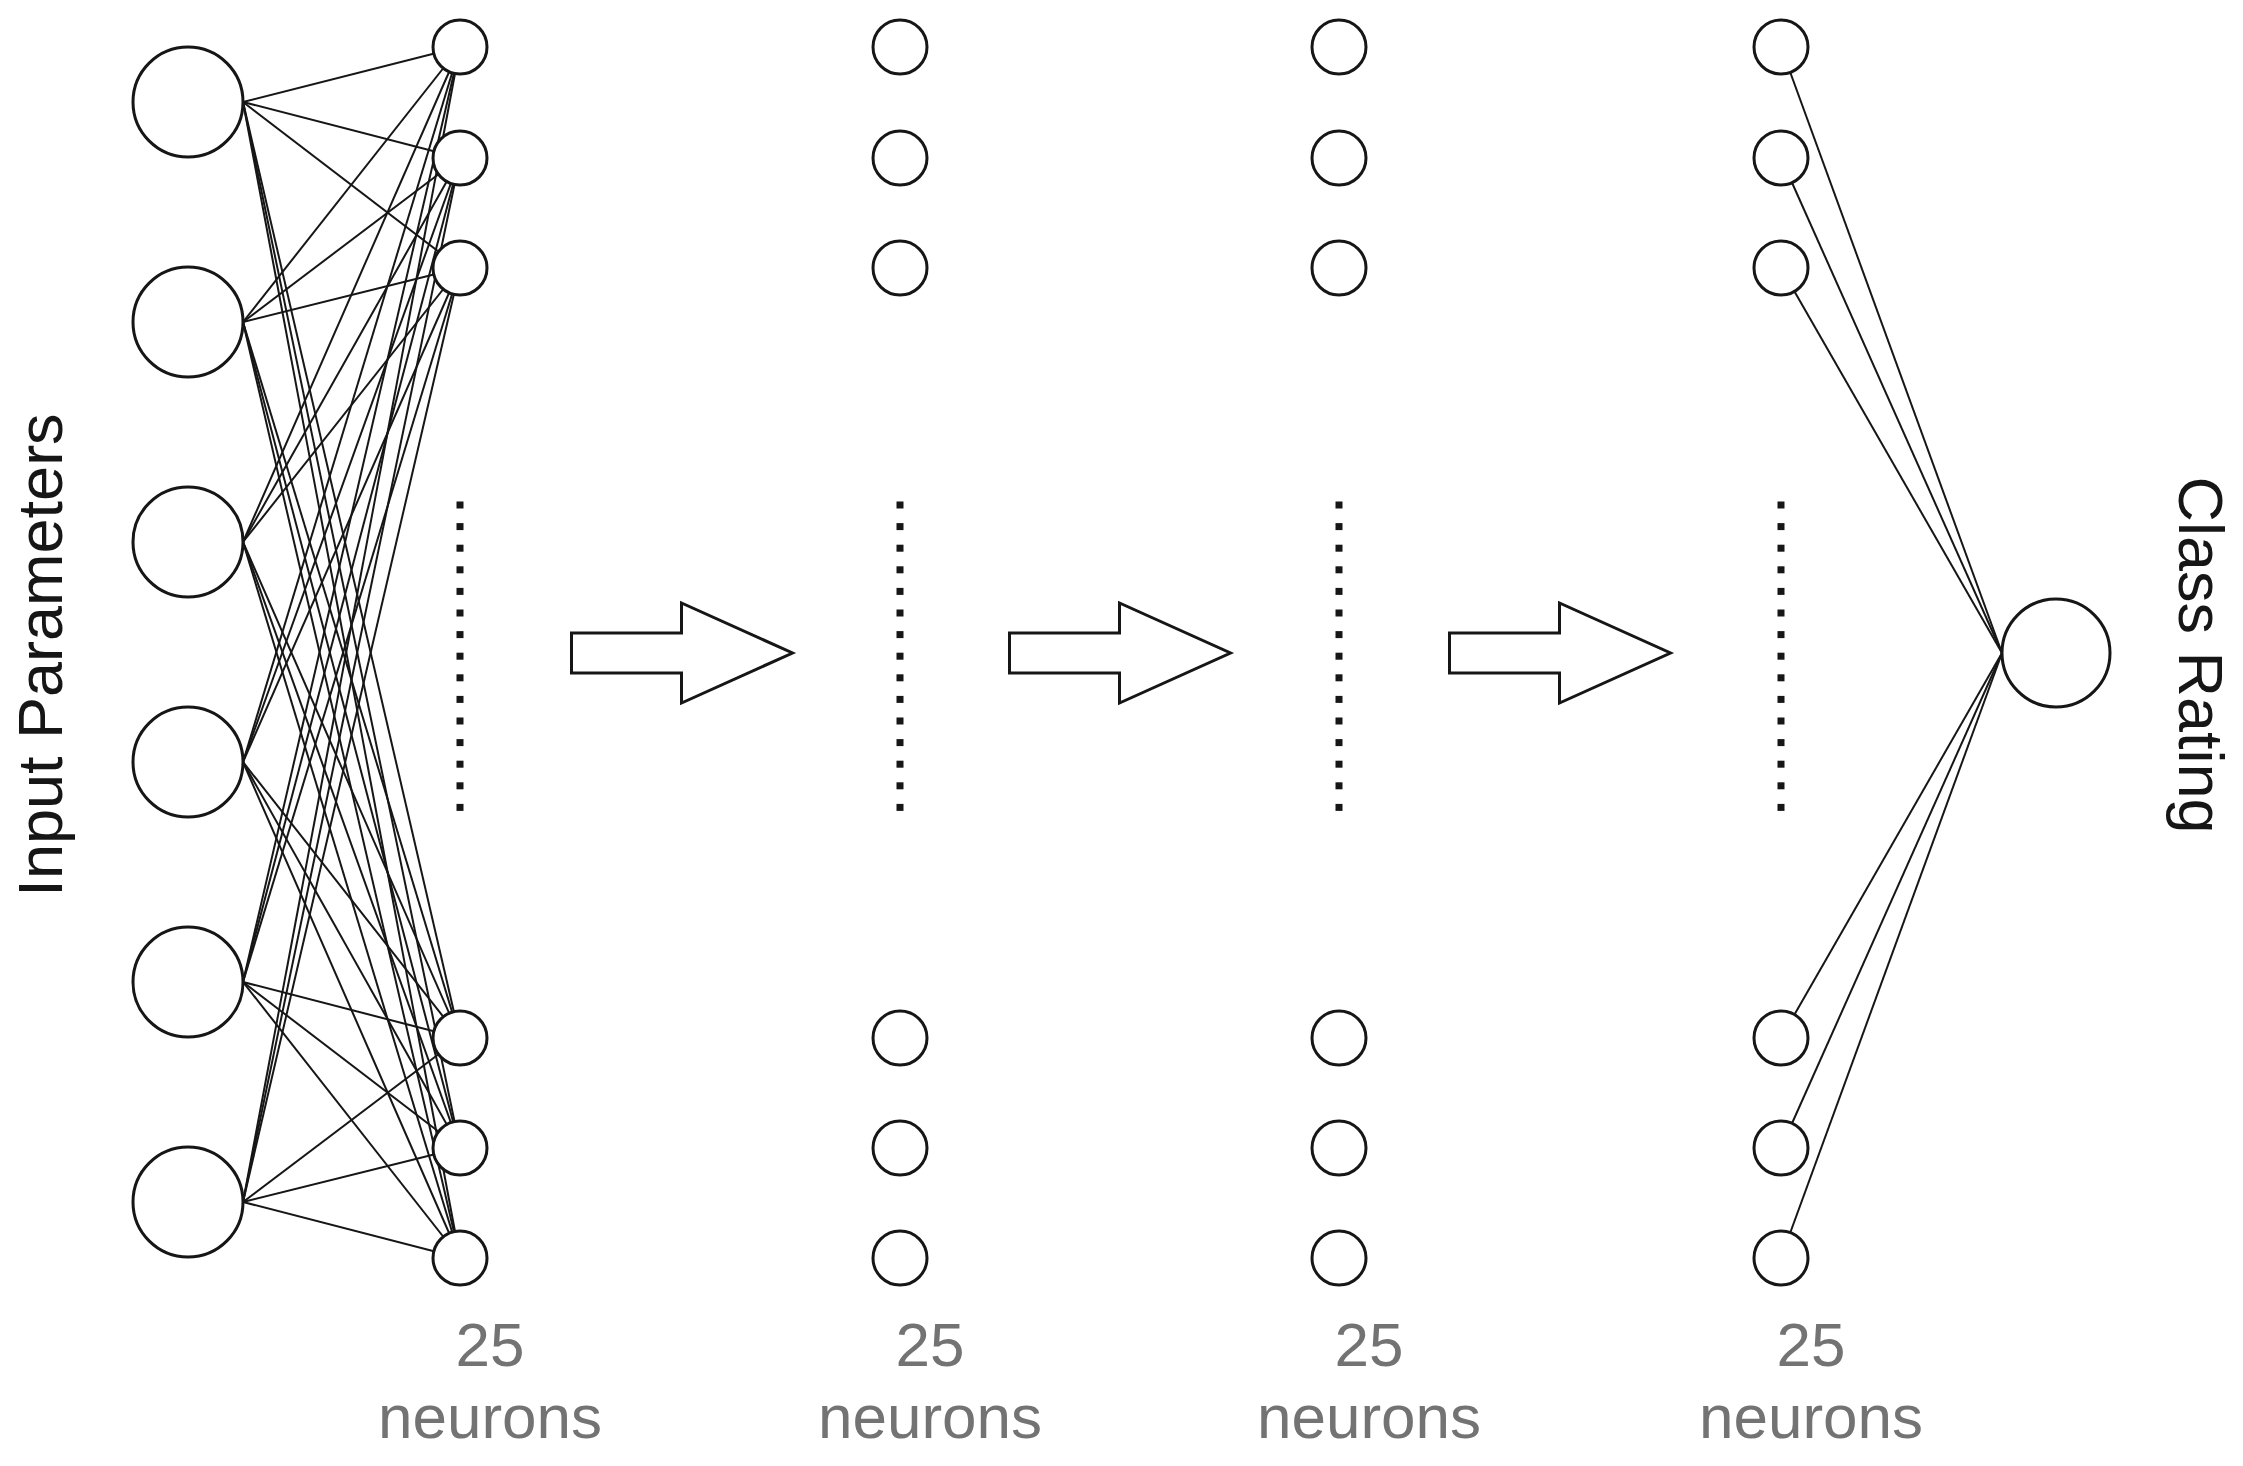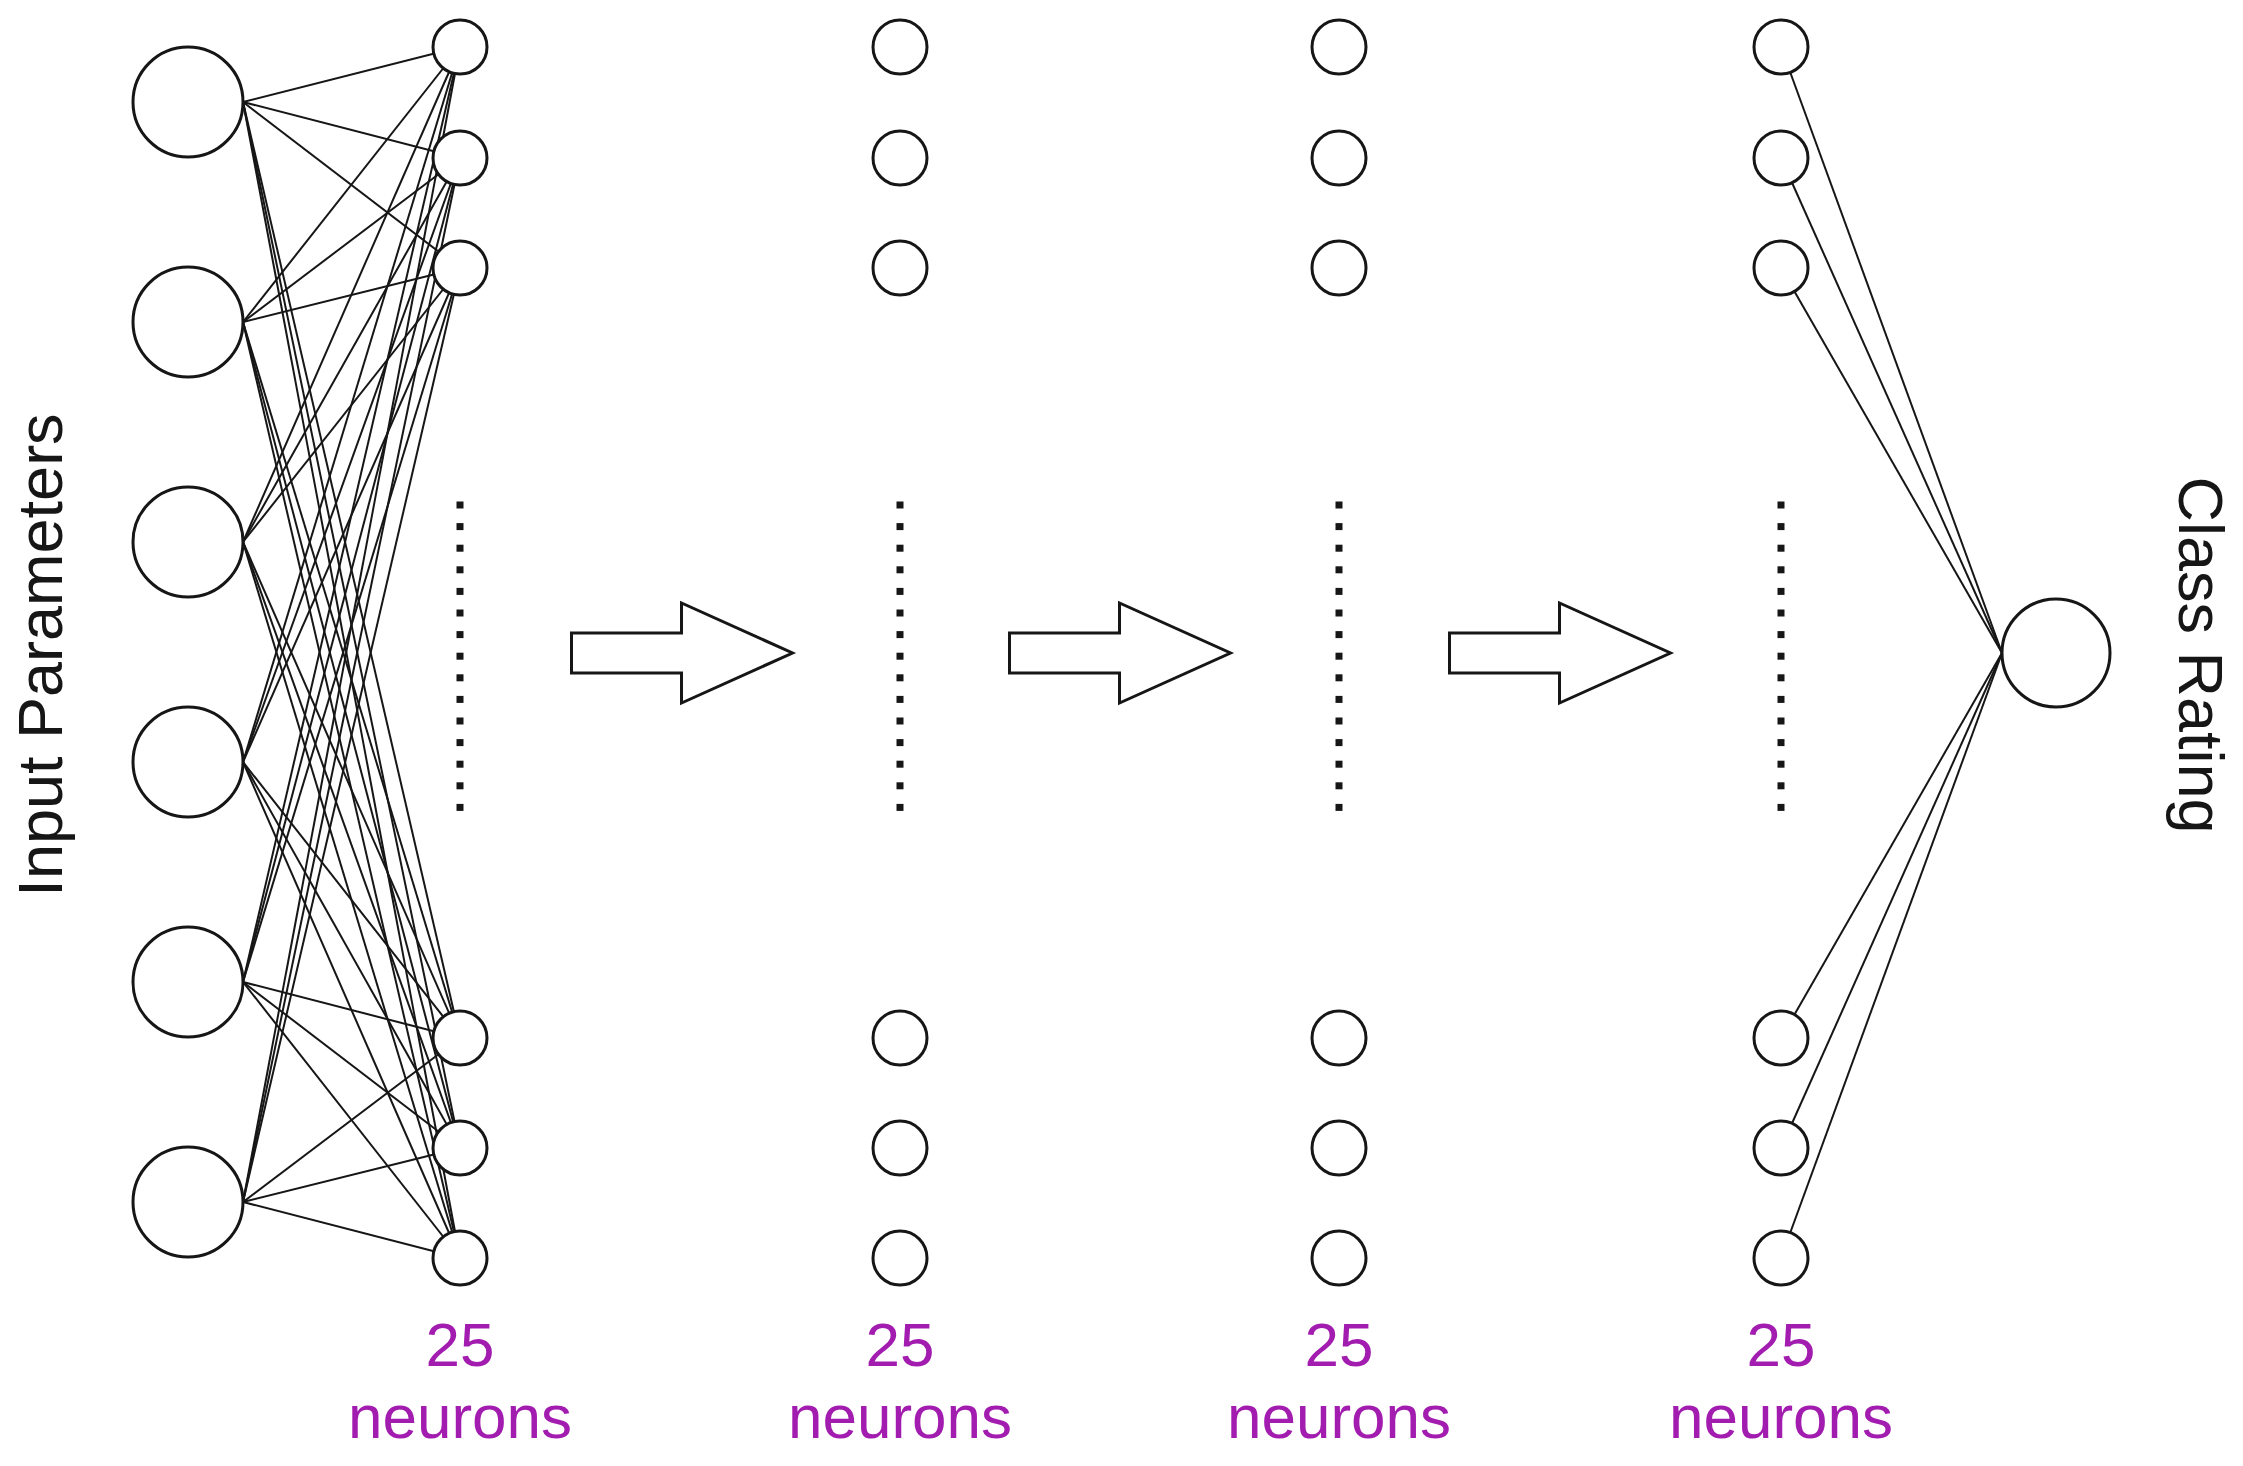--- a/index.html
+++ b/index.html
@@ -37,21 +37,22 @@
   }
   .vlabel.right {
     transform: translate(-50%, -50%) rotate(90deg);
   }
   .neuron-label {
     position: absolute;
     transform: translate(-50%, -50%);
     text-align: center;
     font-size: 62px;
     line-height: 72px;
-    color: #a21caf;
+    color: #737373;
+    margin-left: 30px;
   }
   .neuron-label span {
     display: block;
   }
 </style>
 </head>
 <body>
 
 <div class="stage">
 

